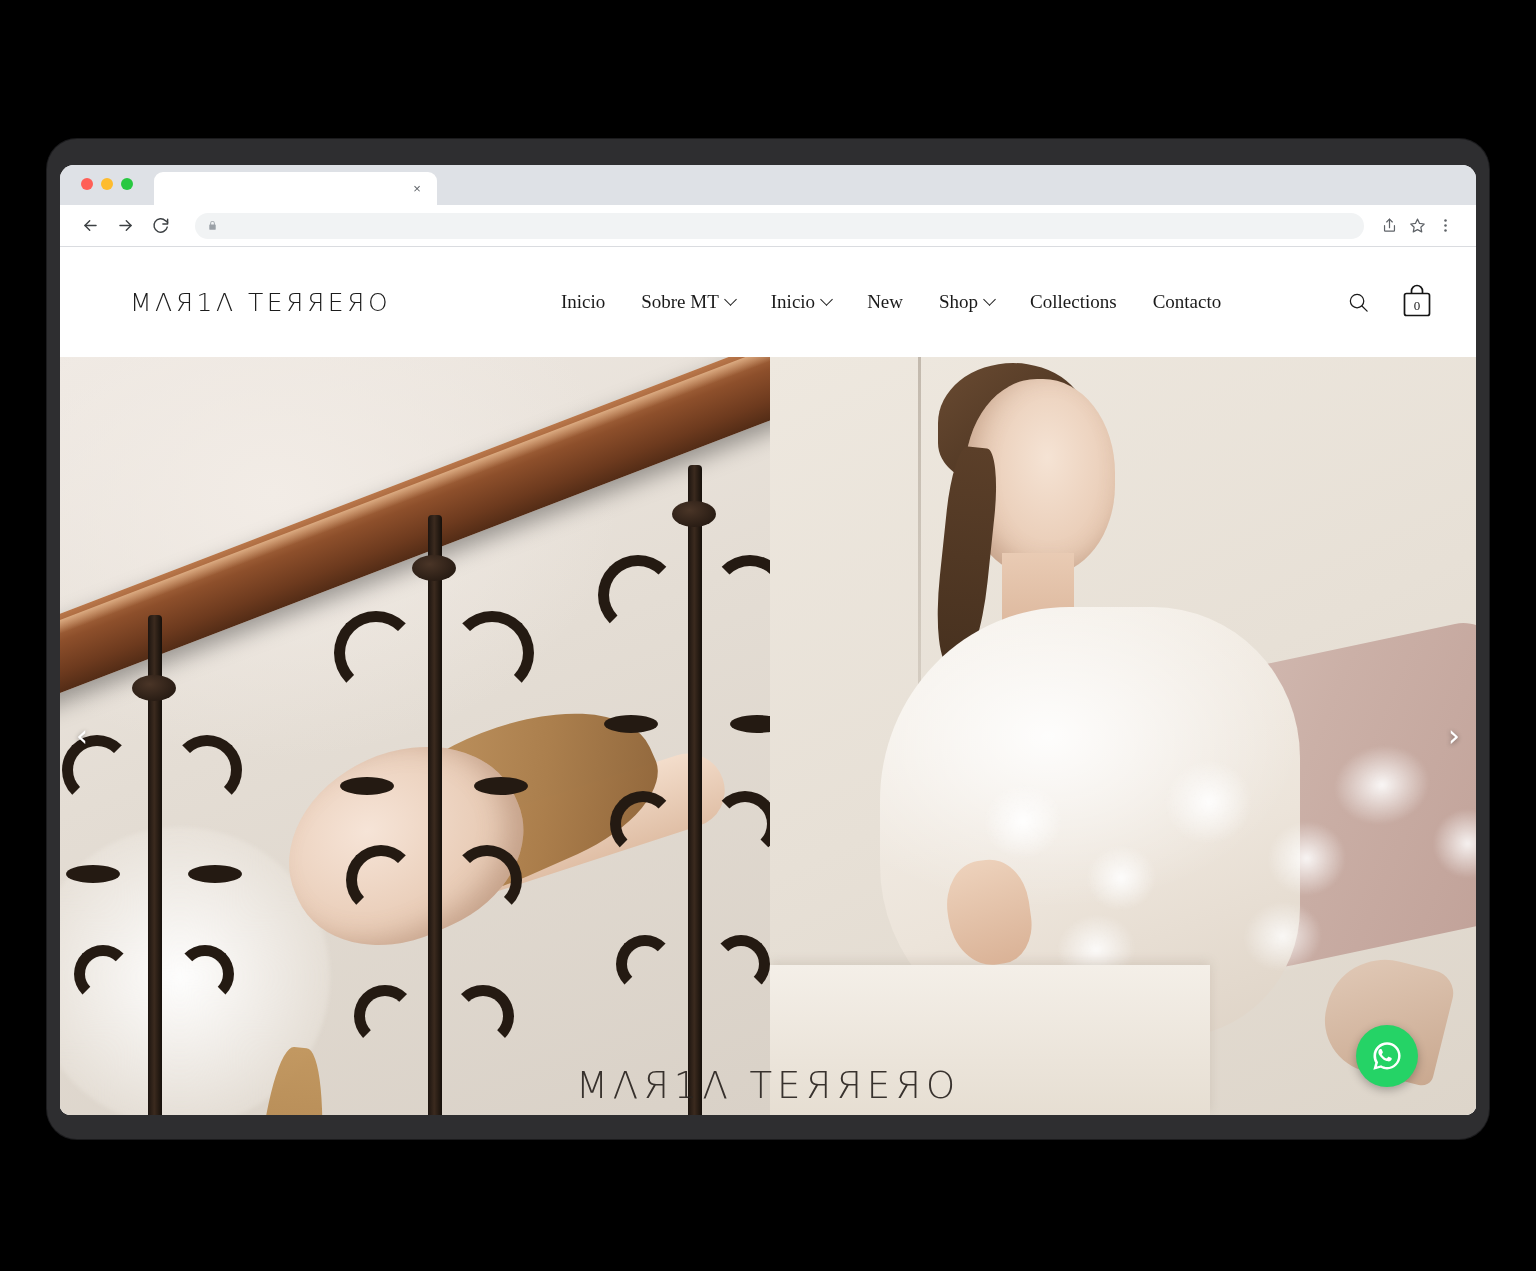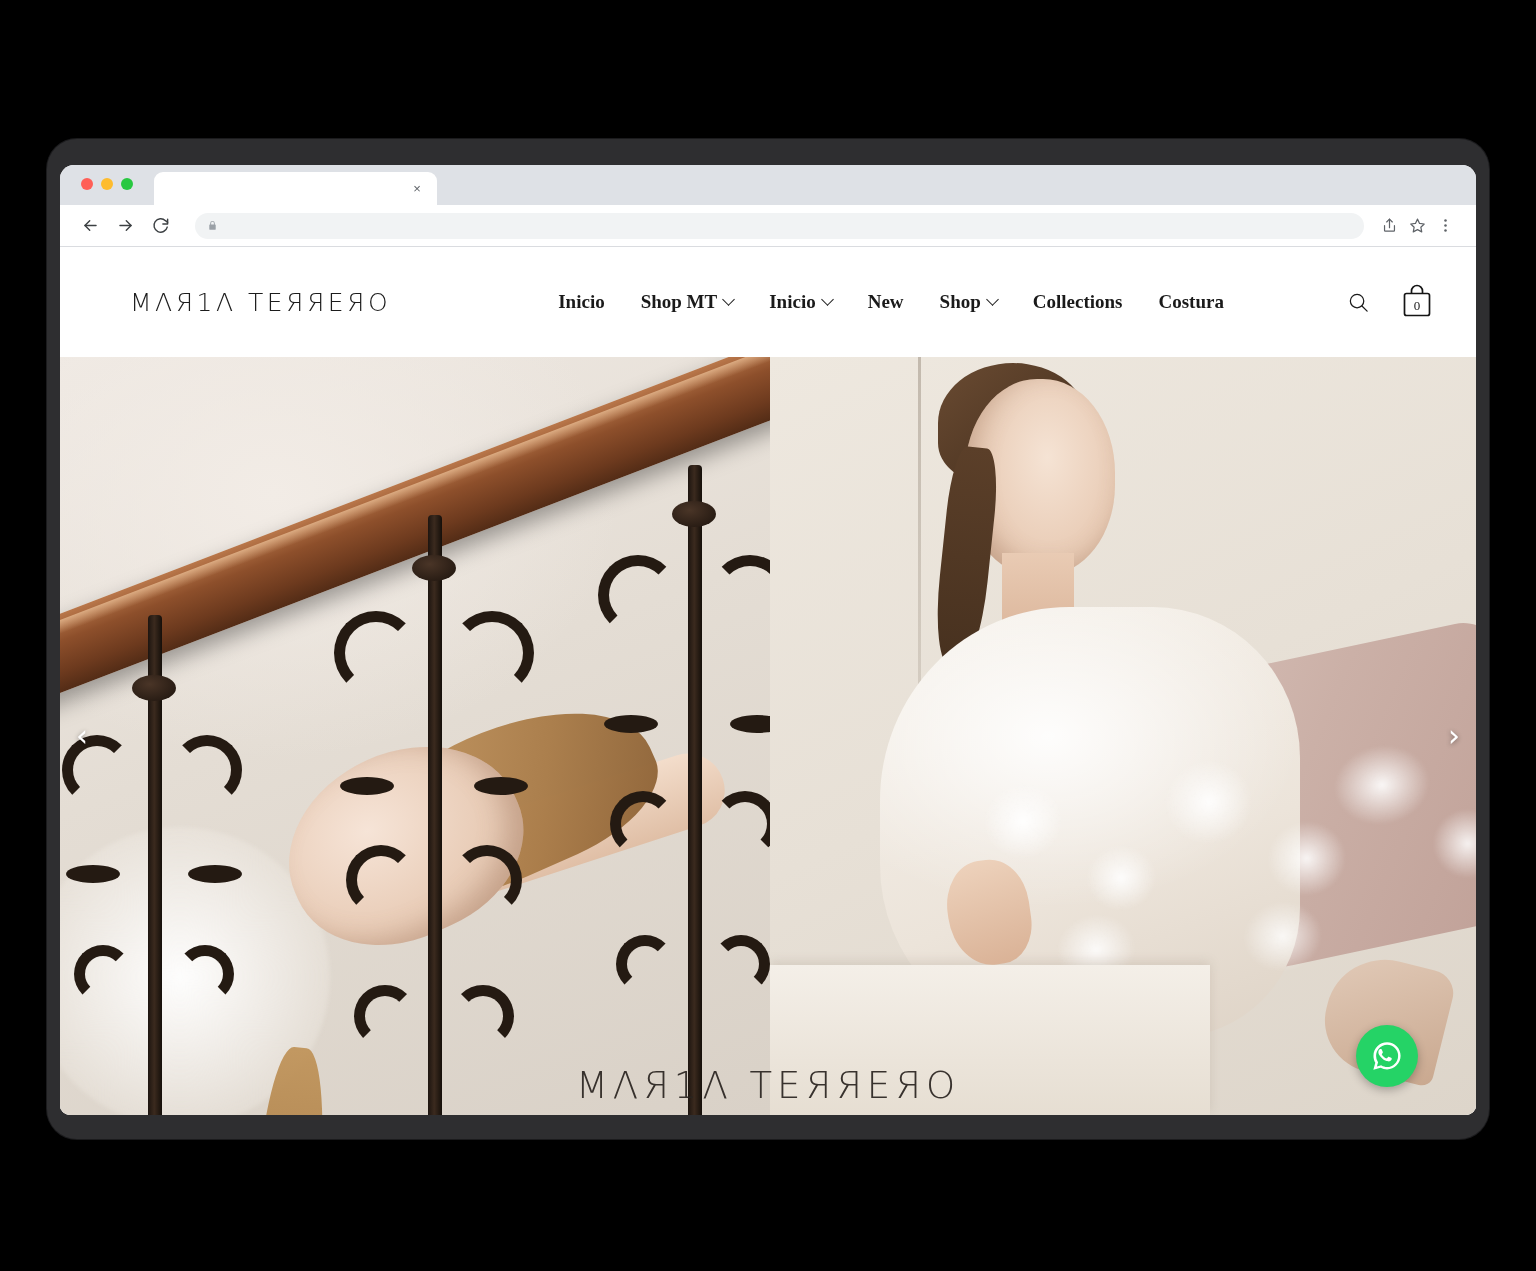--- a/index.html
+++ b/index.html
@@ -172,21 +172,20 @@
   }
 
   .nav-item {
     display: flex;
     align-items: center;
     gap: 7px;
     font-family: "Liberation Serif", serif;
     font-size: 19px;
     color: #1a1a1a;
     white-space: nowrap;
-    font-weight: bold;
   }
   .chev {
     display: inline-block;
     width: 9px; height: 9px;
     border-right: 1.4px solid #1a1a1a;
     border-bottom: 1.4px solid #1a1a1a;
     transform: translateY(-3px) rotate(45deg);
   }
 
   .header-actions {
@@ -559,39 +558,39 @@
       <div class="viewport">
 
         <div class="site-header">
           <div class="logo">MΛЯ1Λ TEЯЯEЯO</div>
 
           <nav class="nav">
             <div class="nav-item">
               <span>Inicio</span>
             </div>
             <div class="nav-item">
-              <span>Shop MT</span>
+              <span>Sobre MT</span>
               <i class="chev"></i>
             </div>
             <div class="nav-item">
               <span>Inicio</span>
               <i class="chev"></i>
             </div>
             <div class="nav-item">
               <span>New</span>
             </div>
             <div class="nav-item">
               <span>Shop</span>
               <i class="chev"></i>
             </div>
             <div class="nav-item">
               <span>Collections</span>
             </div>
             <div class="nav-item">
-              <span>Costura</span>
+              <span>Contacto</span>
             </div>
           </nav>
 
           <div class="header-actions">
             <div class="search-icon-wrap">
               <svg width="23" height="23" viewBox="0 0 24 24" fill="none" stroke="currentColor" stroke-width="1.3" stroke-linecap="round">
                   <circle cx="10.5" cy="10.5" r="7"></circle>
                   <line x1="15.6" y1="15.6" x2="21" y2="21"></line>
                 </svg>
             </div>

